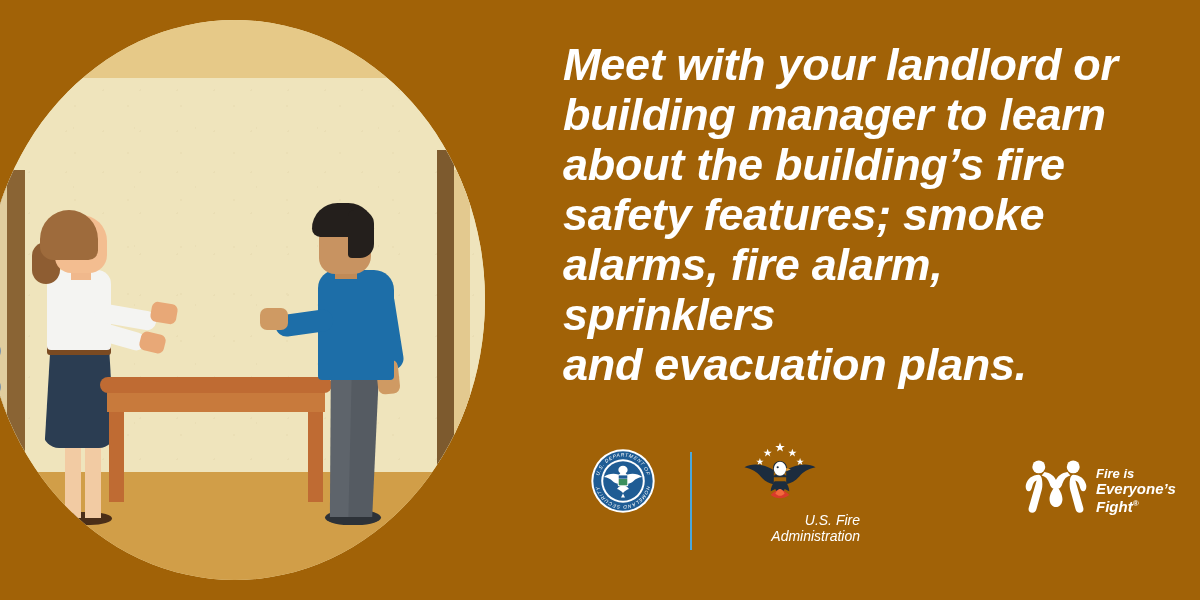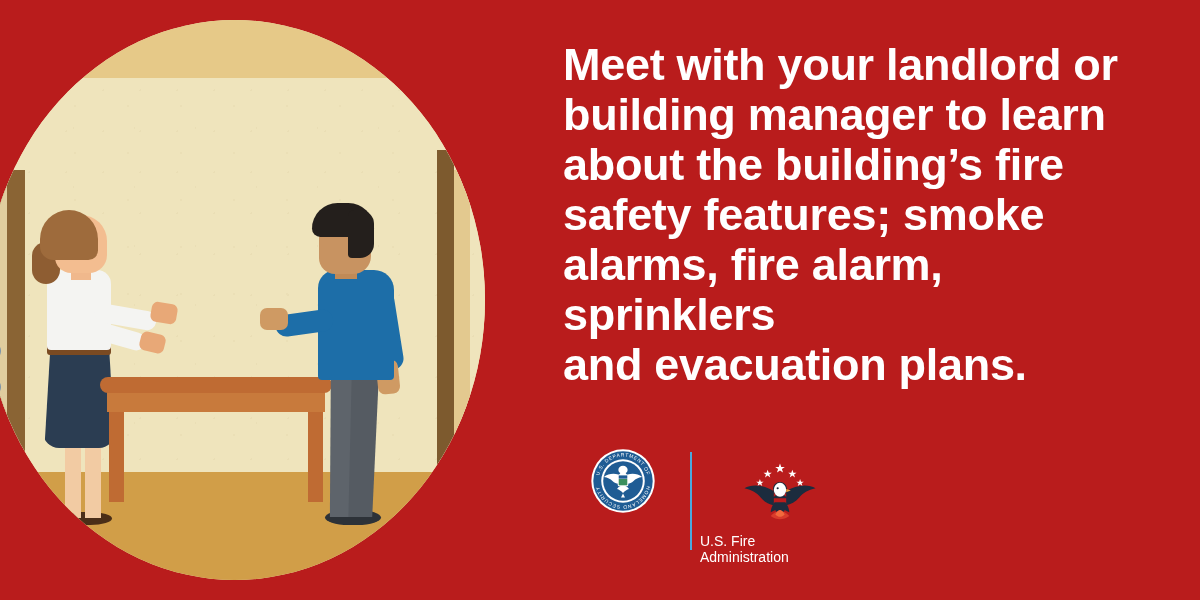--- a/index.html
+++ b/index.html
@@ -3,21 +3,21 @@
 <meta charset="utf-8">
 <style>
   html,body{margin:0;padding:0;}
   body{
     width:1200px;height:600px;
     background:#0b88ce;
     font-family:"Liberation Sans", sans-serif;
     overflow:hidden;
     position:relative;
   }
-  #poster{position:absolute;inset:0;background:#b91c1c;}
+  #poster{position:absolute;inset:0;background:#a16207;font-style:italic;}
 
   
   .illo-wrap{
     position:absolute;left:-15px;top:20px;width:500px;height:560px;
   }
   .illo-circle{
     position:absolute;left:0;top:0;width:500px;height:560px;
     border-radius:50%;
     overflow:hidden;
     background:#efe3ba;
@@ -104,21 +104,21 @@
 
   .fema{position:absolute;left:563px;top:8px;width:120px;text-align:center;}
   .fema-seal{width:66px;height:66px;margin:0 auto;display:block;}
   .fema-word{
     font-family:"Liberation Serif", serif;
     font-size:31px;letter-spacing:2px;color:#c3ccd6;margin-top:4px;line-height:1;
   }
 
   .divider{position:absolute;left:690px;top:12px;width:2px;height:98px;background:#4aa8dd;}
 
-  .usfa{position:absolute;left:700px;top:22px;width:160px;text-align:left;}
+  .usfa{position:absolute;left:700px;top:1px;width:160px;text-align:right;}
   .usfa-mark{width:78px;height:68px;margin:0 auto;display:block;}
   .usfa-text{color:#ffffff;font-size:14px;line-height:16px;margin-top:3px;white-space:pre-line;}
 
   .feef{position:absolute;left:1020px;top:14px;width:150px;height:84px;}
   .feef-mark{position:absolute;left:0;top:0;width:72px;height:66px;}
   .feef-text{position:absolute;left:76px;top:12px;color:#fff;line-height:15px;}
   .feef-l1{font-size:13px;font-weight:bold;}
   .feef-l2{font-size:15px;font-weight:bold;}
   .feef-l3{font-size:15px;font-weight:bold;}
   .feef-l3 sup{font-size:8px;vertical-align:super;}
@@ -237,15 +237,36 @@
         <ellipse cx="50" cy="36" rx="8" ry="9" fill="#ffffff"></ellipse>
         <circle cx="47" cy="34" r="1.4" fill="#1c2c3e"></circle>
         <path d="M58 35 l6 2 l-6 2z" fill="#e8a23a"></path>
         <path d="M38 70 c4 -5 9 -7 12 -7 c3 0 8 2 12 7 c-4 3 -8 4 -12 4 c-4 0 -8 -1 -12 -4z" fill="#d93b2b"></path>
         <path d="M44 68 c2 -4 4 -6 6 -6 c2 0 4 2 6 6 c-2 2 -4 3 -6 3 c-2 0 -4 -1 -6 -3z" fill="#f2693c"></path>
       </svg>
       <div class="usfa-text">U.S. Fire
 Administration</div>
     </div>
 
+    <div class="feef">
+      <svg class="feef-mark" viewBox="0 0 100 92">
+        <g fill="#ffffff">
+
+          <circle cx="26" cy="18" r="9"></circle>
+          <path d="M26 29 c-9 0 -16 6 -18 14 c-1 5 1 9 4 9 c3 0 4 -3 5 -7 c1 -4 3 -7 6 -8 l-11 38 c-1 4 1 7 5 7 c3 0 5 -2 6 -6 l6 -22 c1 -4 2 -6 2 -12 c0 -8 -2 -13 -5 -13z"></path>
+          <path d="M30 30 c5 1 9 5 11 11 c1 4 3 7 6 7 c3 0 5 -4 4 -9 c-2 -8 -9 -13 -17 -14z"></path>
+
+          <circle cx="74" cy="18" r="9"></circle>
+          <path d="M74 29 c9 0 16 6 18 14 c1 5 -1 9 -4 9 c-3 0 -4 -3 -5 -7 c-1 -4 -3 -7 -6 -8 l11 38 c1 4 -1 7 -5 7 c-3 0 -5 -2 -6 -6 l-6 -22 c-1 -4 -2 -6 -2 -12 c0 -8 2 -13 5 -13z"></path>
+          <path d="M70 30 c-5 1 -9 5 -11 11 c-1 4 -3 7 -6 7 c-3 0 -5 -4 -4 -9 c2 -8 9 -13 17 -14z"></path>
+
+          <path d="M50 42 c-5 8 -9 14 -9 21 c0 6 4 11 9 11 c5 0 9 -5 9 -11 c0 -7 -4 -13 -9 -21z"></path>
+        </g>
+      </svg>
+      <div class="feef-text">
+        <div class="feef-l1">Fire is</div>
+        <div class="feef-l2">Everyone’s</div>
+        <div class="feef-l3"><span>Fight</span><sup>®</sup></div>
+      </div>
+    </div>
 
   </div>
 </div>
 
 </body></html>

